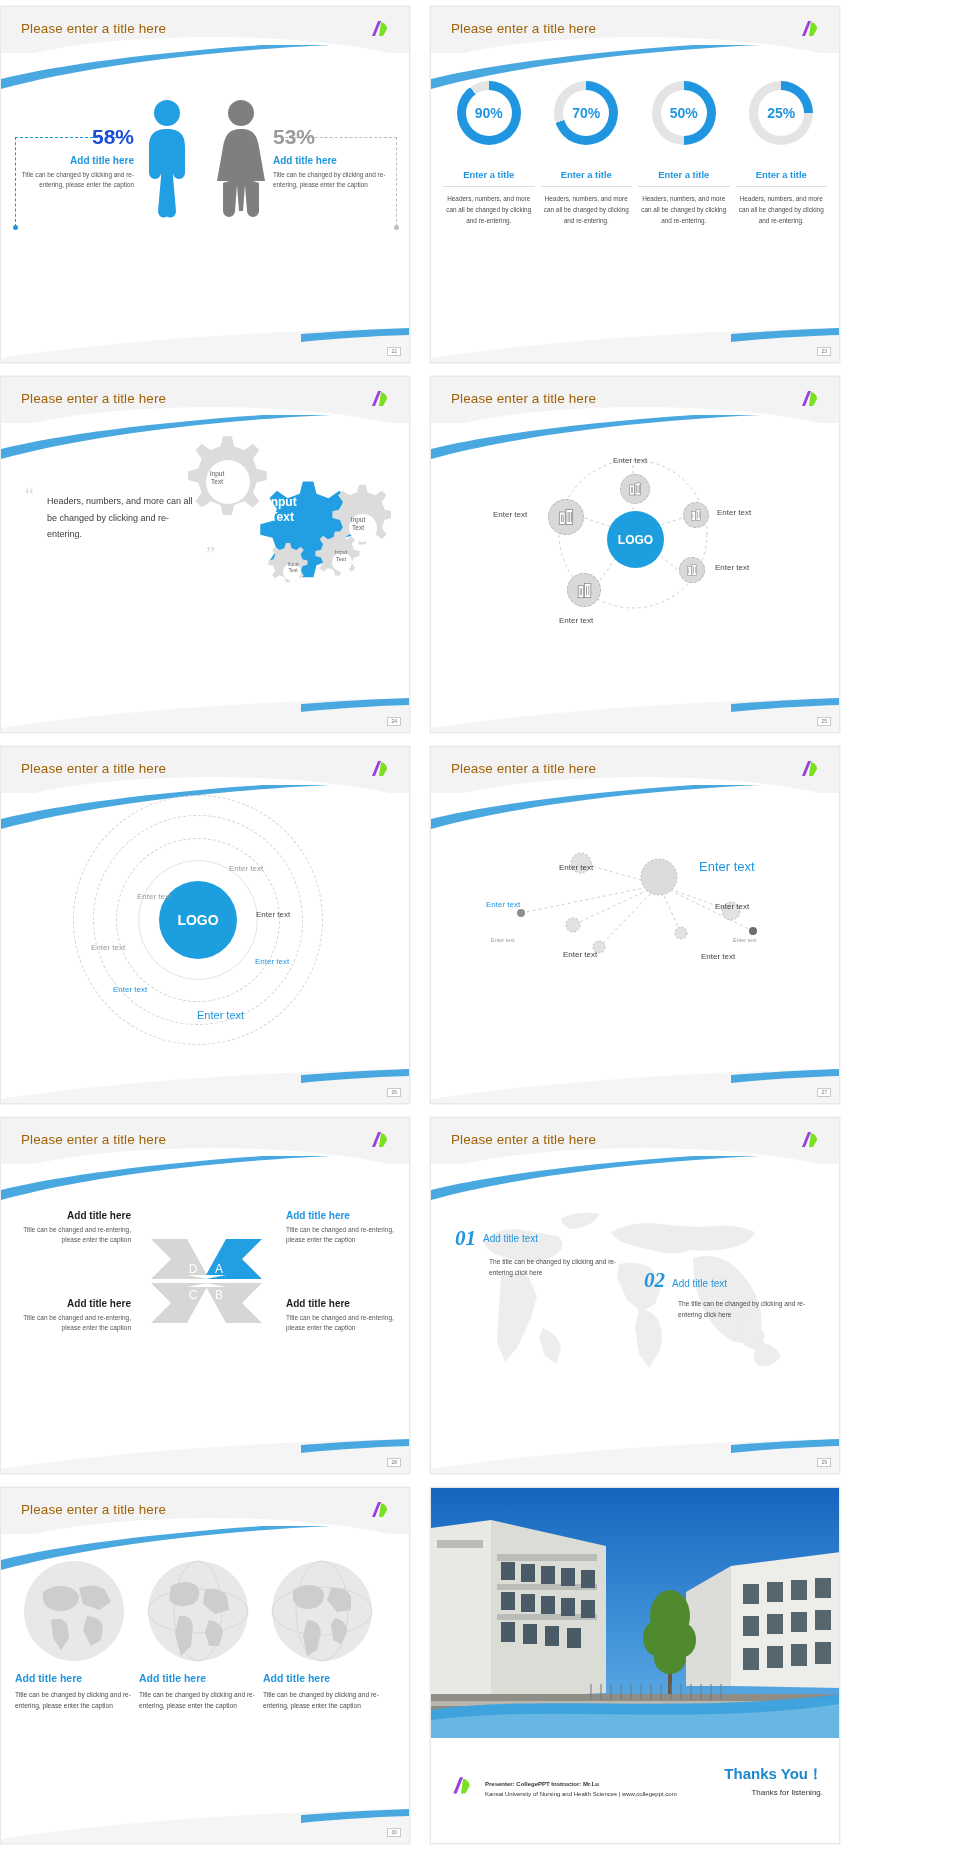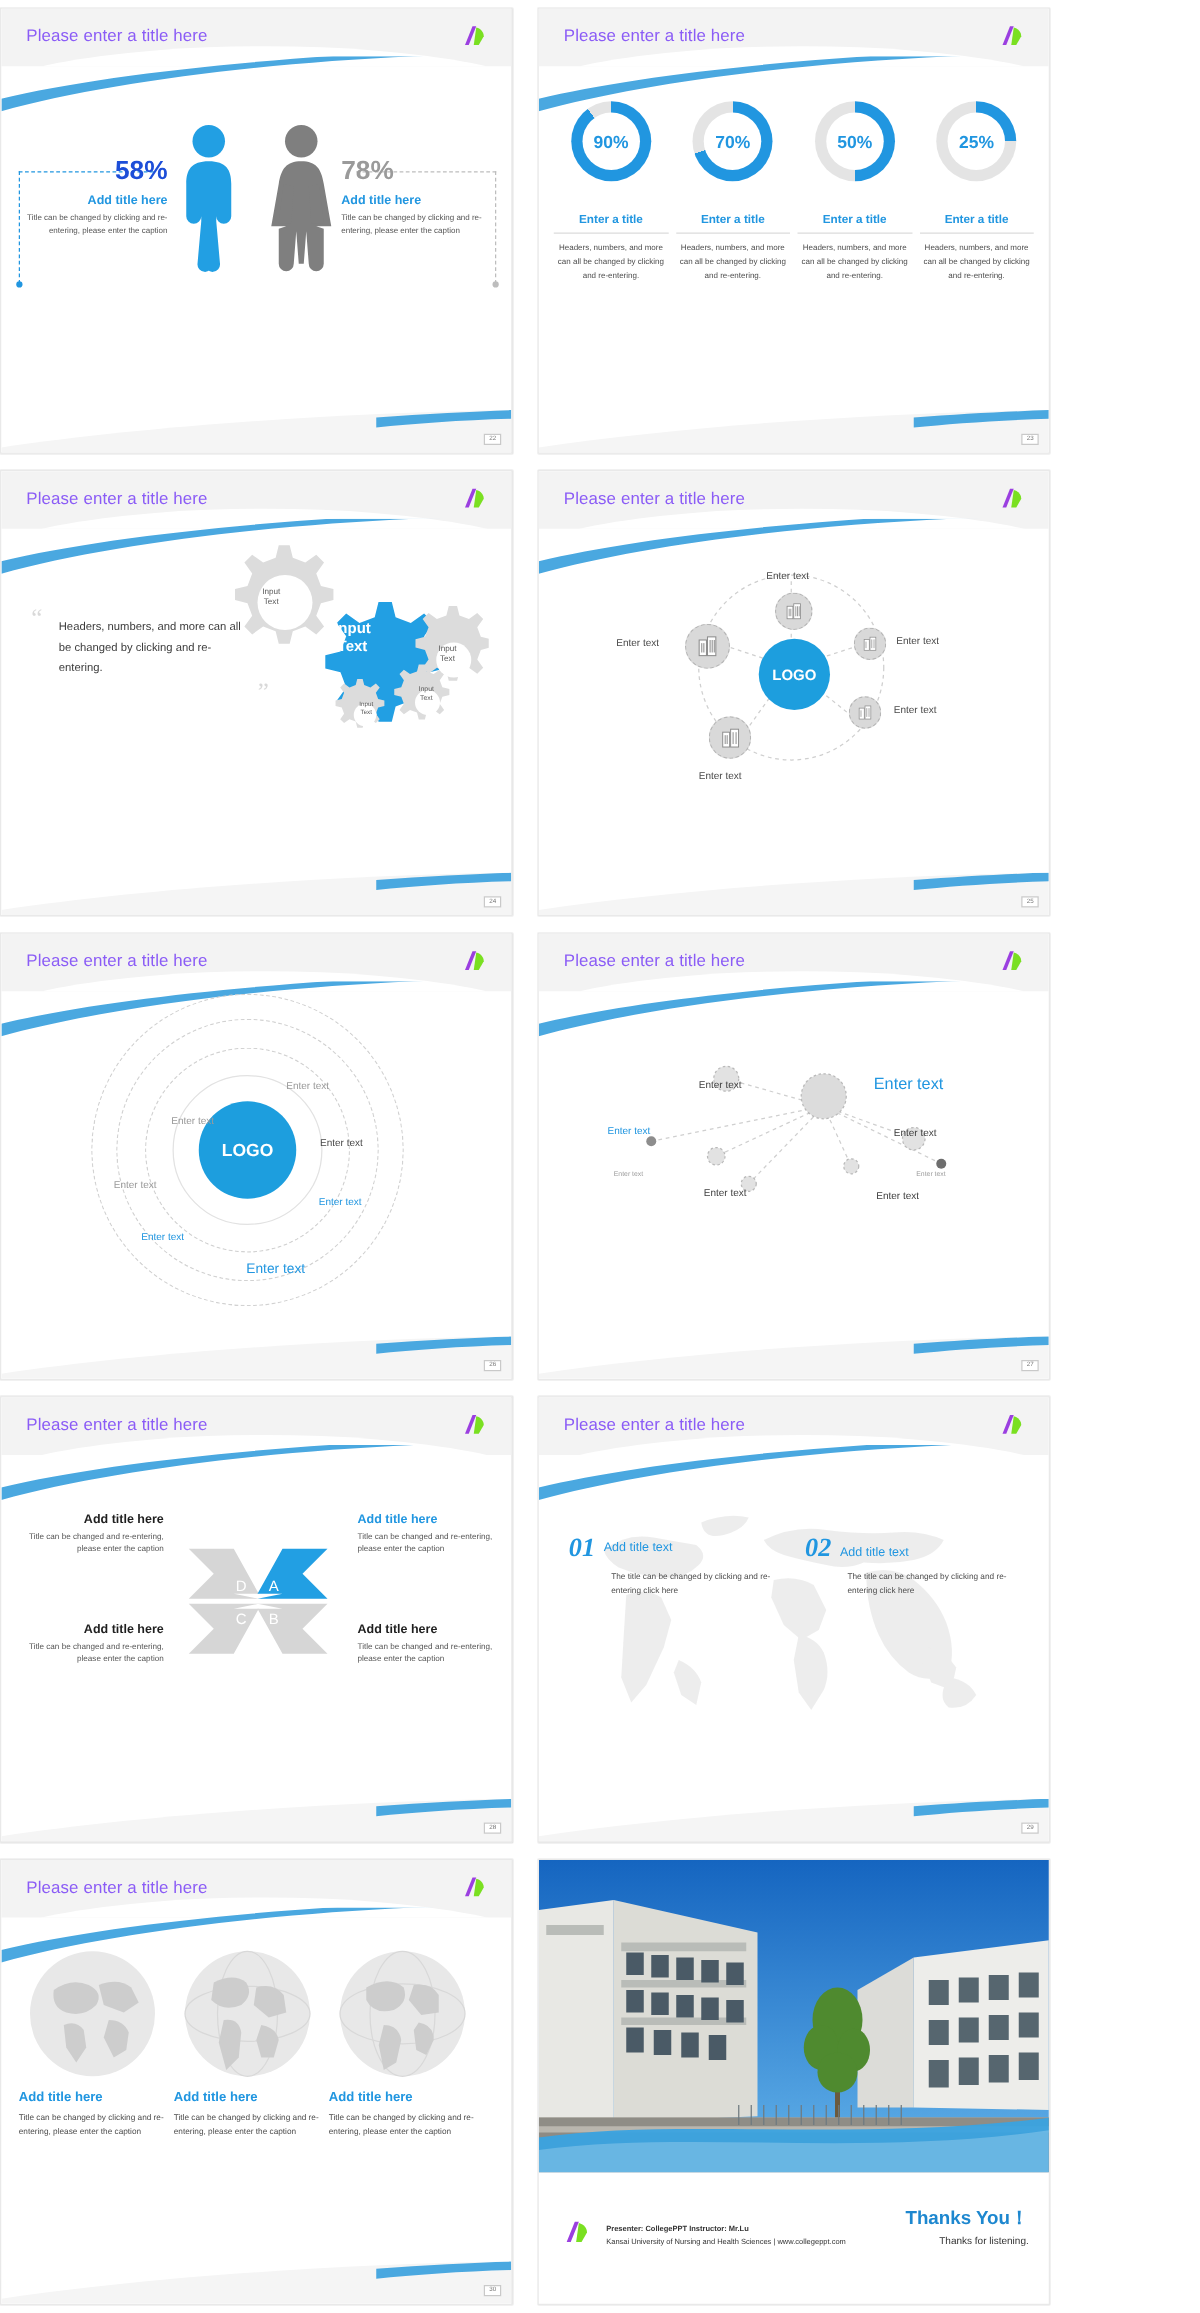--- a/index.html
+++ b/index.html
@@ -28,21 +28,21 @@
   .hdr {
     position:absolute; left:0; top:0; width:100%; height:46px;
     background:#f3f3f3; overflow:hidden;
   }
   .hdr:after{
     content:""; position:absolute; left:-6%; bottom:-30px; width:115%; height:46px;
     background:#fff; border-radius:50%/100% 100% 0 0;
   }
   .title {
     position:absolute; left:20px; top:14px;
-    font-size:13.5px; color:#8b5cf6; letter-spacing:.1px;
+    font-size:13.5px; color:#a16207; letter-spacing:.1px;
     font-family:"Liberation Sans", sans-serif;
   }
   .logo { position:absolute; right:17px; top:10px; width:24px; height:24px; }
   .swoosh { position:absolute; left:0; top:38px; width:100%; height:46px; overflow:hidden; }
   .pagenum {
     position:absolute; right:8px; bottom:6px;
     font-size:5px; color:#777;
     border:1px solid #c9c9c9; padding:1px 3px; background:#fff;
     line-height:1;
   }
@@ -152,21 +152,21 @@
       <path d="M26 30 C12 30 8 37 8 48 L8 74 a6 6 0 0 0 12 0 L20 56 L20 78 L17 112 a6 6 0 0 0 12 1 L26 80 L23 113 a6 6 0 0 0 12 -1 L32 78 L32 56 L32 74 a6 6 0 0 0 12 0 L44 48 C44 37 40 30 26 30 Z" fill="#229fe3"></path>
     </svg>
 
     <svg style="position:absolute;left:212px;top:92px;" width="56" height="125" viewBox="0 0 56 125">
       <circle cx="28" cy="14" r="13" fill="#7f7f7f"></circle>
       <path d="M28 30 C16 30 12 36 10 48 L4 82 L16 82 L10 84 L10 112 a6 6 0 0 0 12 0 L24 86 L26 112 L30 112 L32 86 L34 112 a6 6 0 0 0 12 0 L46 84 L40 82 L52 82 L46 48 C44 36 40 30 28 30 Z" fill="#7f7f7f"></path>
       <path d="M14 48 L10 80 L20 80 L22 50 Z M42 48 L46 80 L36 80 L34 50 Z" fill="#7f7f7f"></path>
     </svg>
 
     <div class="rcol">
-      <div class="pct gray">78%</div>
+      <div class="pct gray">53%</div>
       <div class="addt">Add title here</div>
       <div class="cap">Title can be changed by clicking and re-entering, please enter the caption</div>
     </div>
     <div class="botswoosh">
       <svg width="410" height="34" viewBox="0 0 410 34" preserveAspectRatio="none">
         <path d="M0 30 C120 12 280 2 410 0 L410 34 L0 34 Z" fill="#f5f5f5"></path>
         <path d="M300 6 C340 3 380 1 410 0 L410 7 C370 8 330 11 300 14 Z" fill="#4aa8e0"></path>
       </svg>
     </div>
     <div class="pagenum">22</div>
@@ -542,21 +542,21 @@
     </svg>
 
     <div style="position:absolute;left:24px;top:108px;width:175px;">
       <div style="display:flex;align-items:center;gap:7px;">
         <span class="num">01</span>
         <span class="nt">Add title text</span>
       </div>
       <div class="nc" style="margin-left:34px;">The title can be changed by clicking and re-entering click here</div>
     </div>
     <div style="position:absolute;left:213px;top:108px;width:175px;">
-      <div style="display:flex;align-items:baseline;gap:7px;">
+      <div style="display:flex;align-items:baseline;gap:7px;margin-top:42px;">
         <span class="num">02</span>
         <span class="nt">Add title text</span>
       </div>
       <div class="nc" style="margin-left:34px;">The title can be changed by clicking and re-entering click here</div>
     </div>
 
     <div class="botswoosh">
       <svg width="410" height="34" viewBox="0 0 410 34" preserveAspectRatio="none">
         <path d="M0 30 C120 12 280 2 410 0 L410 34 L0 34 Z" fill="#f5f5f5"></path>
         <path d="M300 6 C340 3 380 1 410 0 L410 7 C370 8 330 11 300 14 Z" fill="#4aa8e0"></path>

